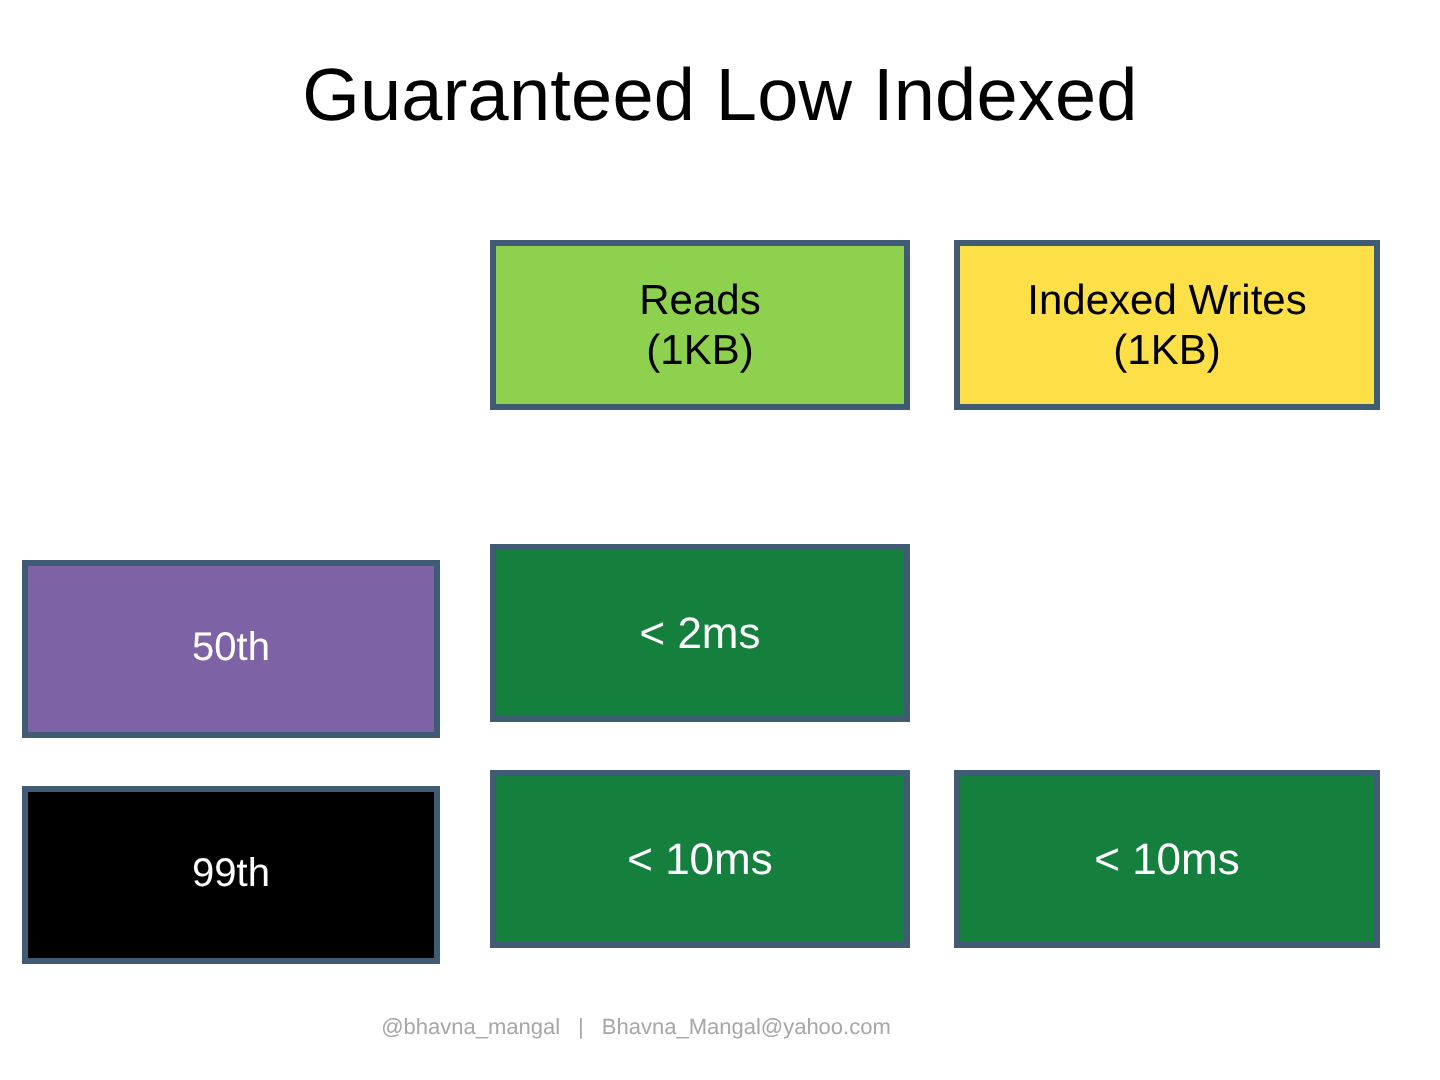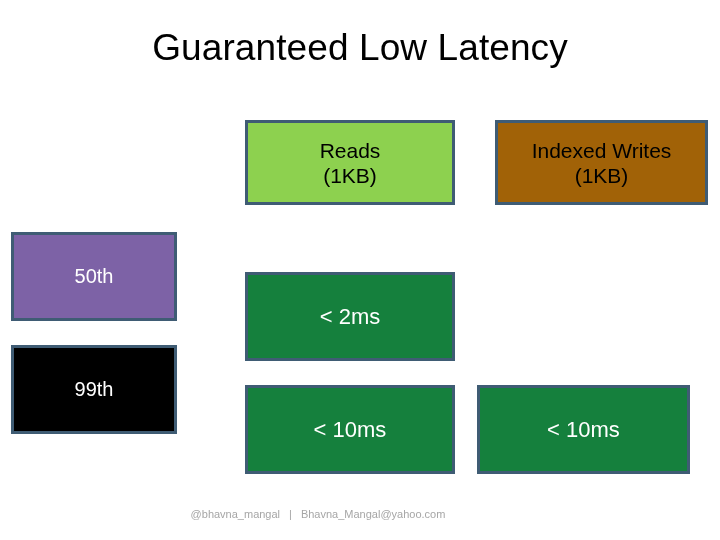--- a/index.html
+++ b/index.html
@@ -74,31 +74,31 @@
     color: #FFFFFF;
     font-weight: 400;
   }
 
   .cell-empty {
     border: none;
     background: transparent;
   }
 
   
-  .col-label { left: 11px;  width: 166px; }
+  .col-label { left: 11px;  width: 209px; margin-top: 48px; }
   .col-mid   { left: 245px; width: 210px; }
   .col-right { left: 477px; width: 213px; }
 
   
   .row-head { top: 120px; height: 85px; }
   .row-1    { top: 232px; height: 89px; }
   .row-2    { top: 345px; height: 89px; }
 
   .bg-green  { background: #8DD14F; }
-  .bg-yellow { background: #a16207; margin-left: 18px; }
+  .bg-yellow { background: #fde047; }
   .bg-purple { background: #7D62A6; }
   .bg-pink   { background: #000000; }
   .bg-blue   { background: #15803d; margin-top: 40px; }
 
   #footer {
     position: absolute;
     left: 0;
     top: 508px;
     width: 636px;
     text-align: center;
@@ -106,21 +106,21 @@
     color: #A6A6A6;
     white-space: nowrap;
   }
   #footer .sep { padding: 0 9px; }
 </style>
 </head>
 <body>
 
 <div id="slide">
 
-  <div id="slide-title">Guaranteed Low Latency</div>
+  <div id="slide-title">Guaranteed Low Indexed</div>
 
   <div id="latency-table">
 
     <div class="cell cell-empty col-label row-head"></div>
 
     <div class="cell cell-header col-mid row-head bg-green">
       <div>
         <div>Reads</div>
         <div>(1KB)</div>
       </div>

